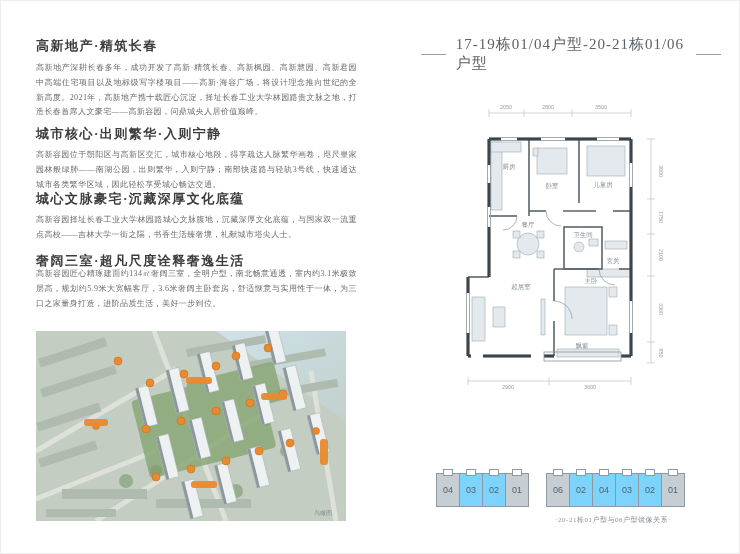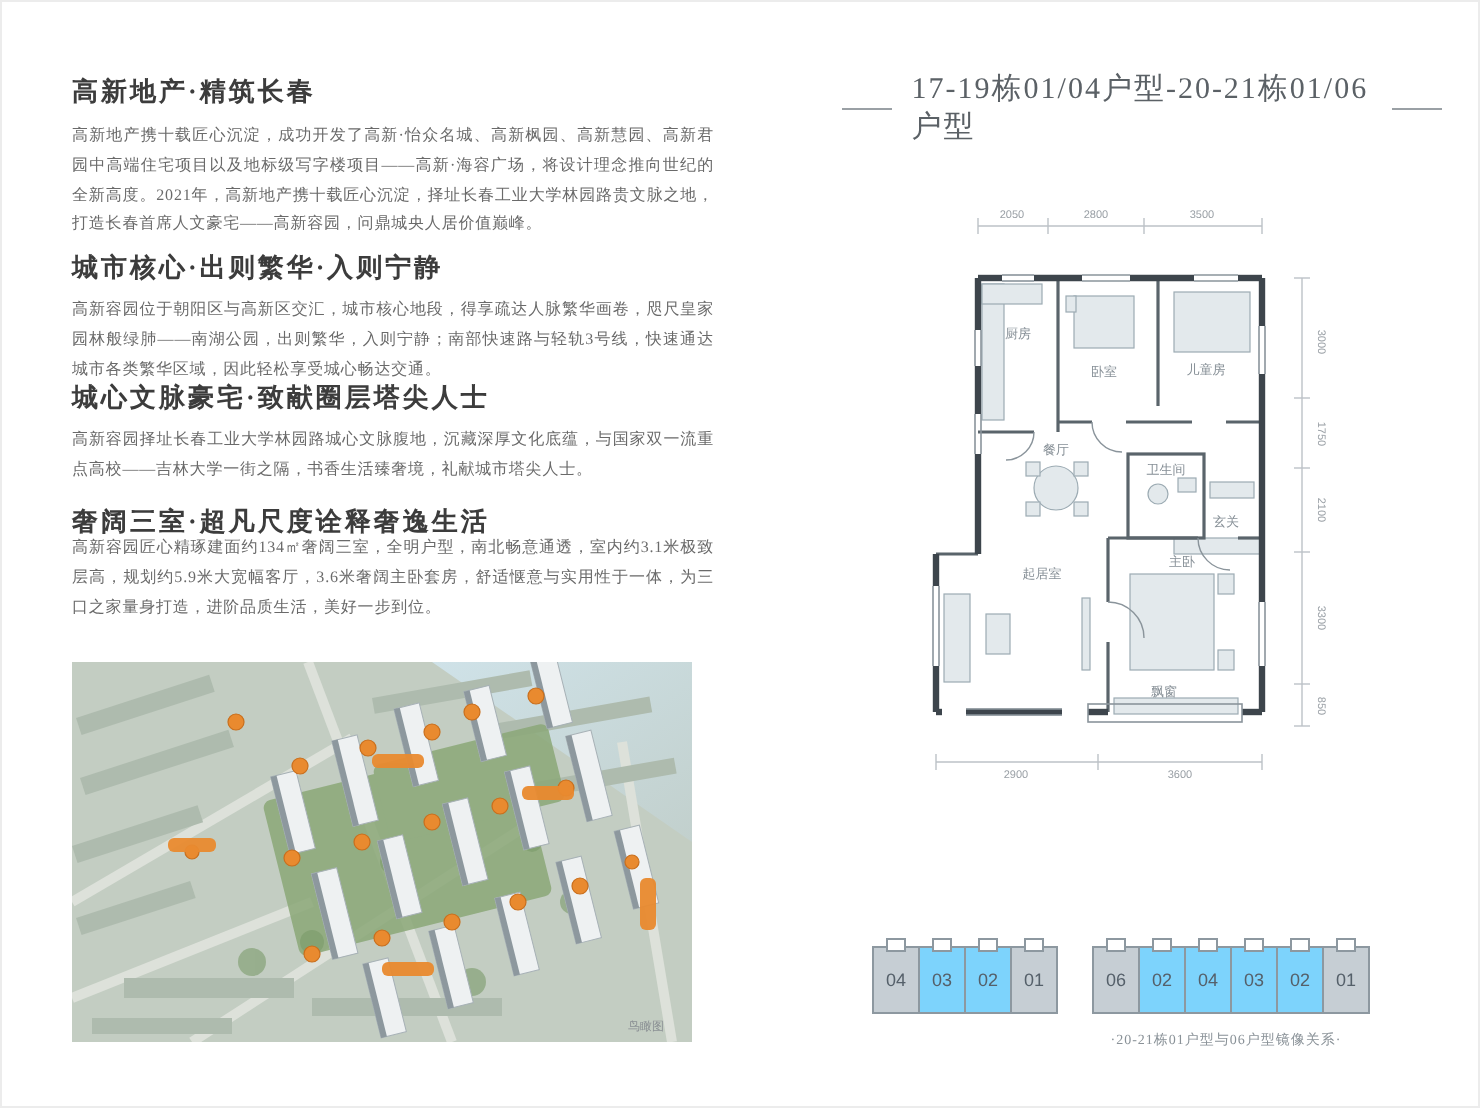--- a/index.html
+++ b/index.html
@@ -28,26 +28,26 @@
   .strip-caption{position:absolute;font-size:7px;color:#8a9298;letter-spacing:.5px;
                  text-align:center;width:180px;}
   svg text{font-family:"Liberation Sans","DejaVu Sans",sans-serif;}
 </style>
 </head>
 <body>
 
 <div id="page">
 
   <div class="sec-heading" style="top:36px">高新地产·精筑长春</div>
-  <div class="sec-body" style="top:60px">高新地产携十载匠心沉淀，成功开发了高新·怡众名城、高新枫园、高新慧园、高新君园中高端住宅项目以及地标级写字楼项目——高新·海容广场，将设计理念推向世纪的全新高度。2021年，高新地产携十载匠心沉淀，择址长春工业大学林园路贵文脉之地，打造长春首席人文豪宅——高新容园，问鼎城央人居价值巅峰。</div>
+  <div class="sec-body" style="top:60px">高新地产深耕长春多年，成功开发了高新·精筑长春、高新枫园、高新慧园、高新君园中高端住宅项目以及地标级写字楼项目——高新·海容广场，将设计理念推向世纪的全新高度。2021年，高新地产携十载匠心沉淀，择址长春工业大学林园路贵文脉之地，打造长春首席人文豪宅——高新容园，问鼎城央人居价值巅峰。</div>
 
   <div class="sec-heading" style="top:124px">城市核心·出则繁华·入则宁静</div>
   <div class="sec-body" style="top:147px">高新容园位于朝阳区与高新区交汇，城市核心地段，得享疏达人脉繁华画卷，咫尺皇家园林般绿肺——南湖公园，出则繁华，入则宁静；南部快速路与轻轨3号线，快速通达城市各类繁华区域，因此轻松享受城心畅达交通。</div>
 
-  <div class="sec-heading" style="top:189px">城心文脉豪宅·致献圈层塔尖人士</div>
+  <div class="sec-heading" style="top:189px">城心文脉豪宅·沉藏深厚文化底蕴</div>
   <div class="sec-body" style="top:212px">高新容园择址长春工业大学林园路城心文脉腹地，沉藏深厚文化底蕴，与国家双一流重点高校——吉林大学一街之隔，书香生活臻奢境，礼献城市塔尖人士。</div>
 
   <div class="sec-heading" style="top:251px">奢阔三室·超凡尺度诠释奢逸生活</div>
   <div class="sec-body" style="top:266px">高新容园匠心精琢建面约134㎡奢阔三室，全明户型，南北畅意通透，室内约3.1米极致层高，规划约5.9米大宽幅客厅，3.6米奢阔主卧套房，舒适惬意与实用性于一体，为三口之家量身打造，进阶品质生活，美好一步到位。</div>
 
   <div id="aerial">
     <svg width="310" height="190" viewBox="0 0 310 190">
       <defs>
         <linearGradient id="skyg" x1="0" y1="0" x2="1" y2="1">
           <stop offset="0" stop-color="#cfe2e8"></stop>

